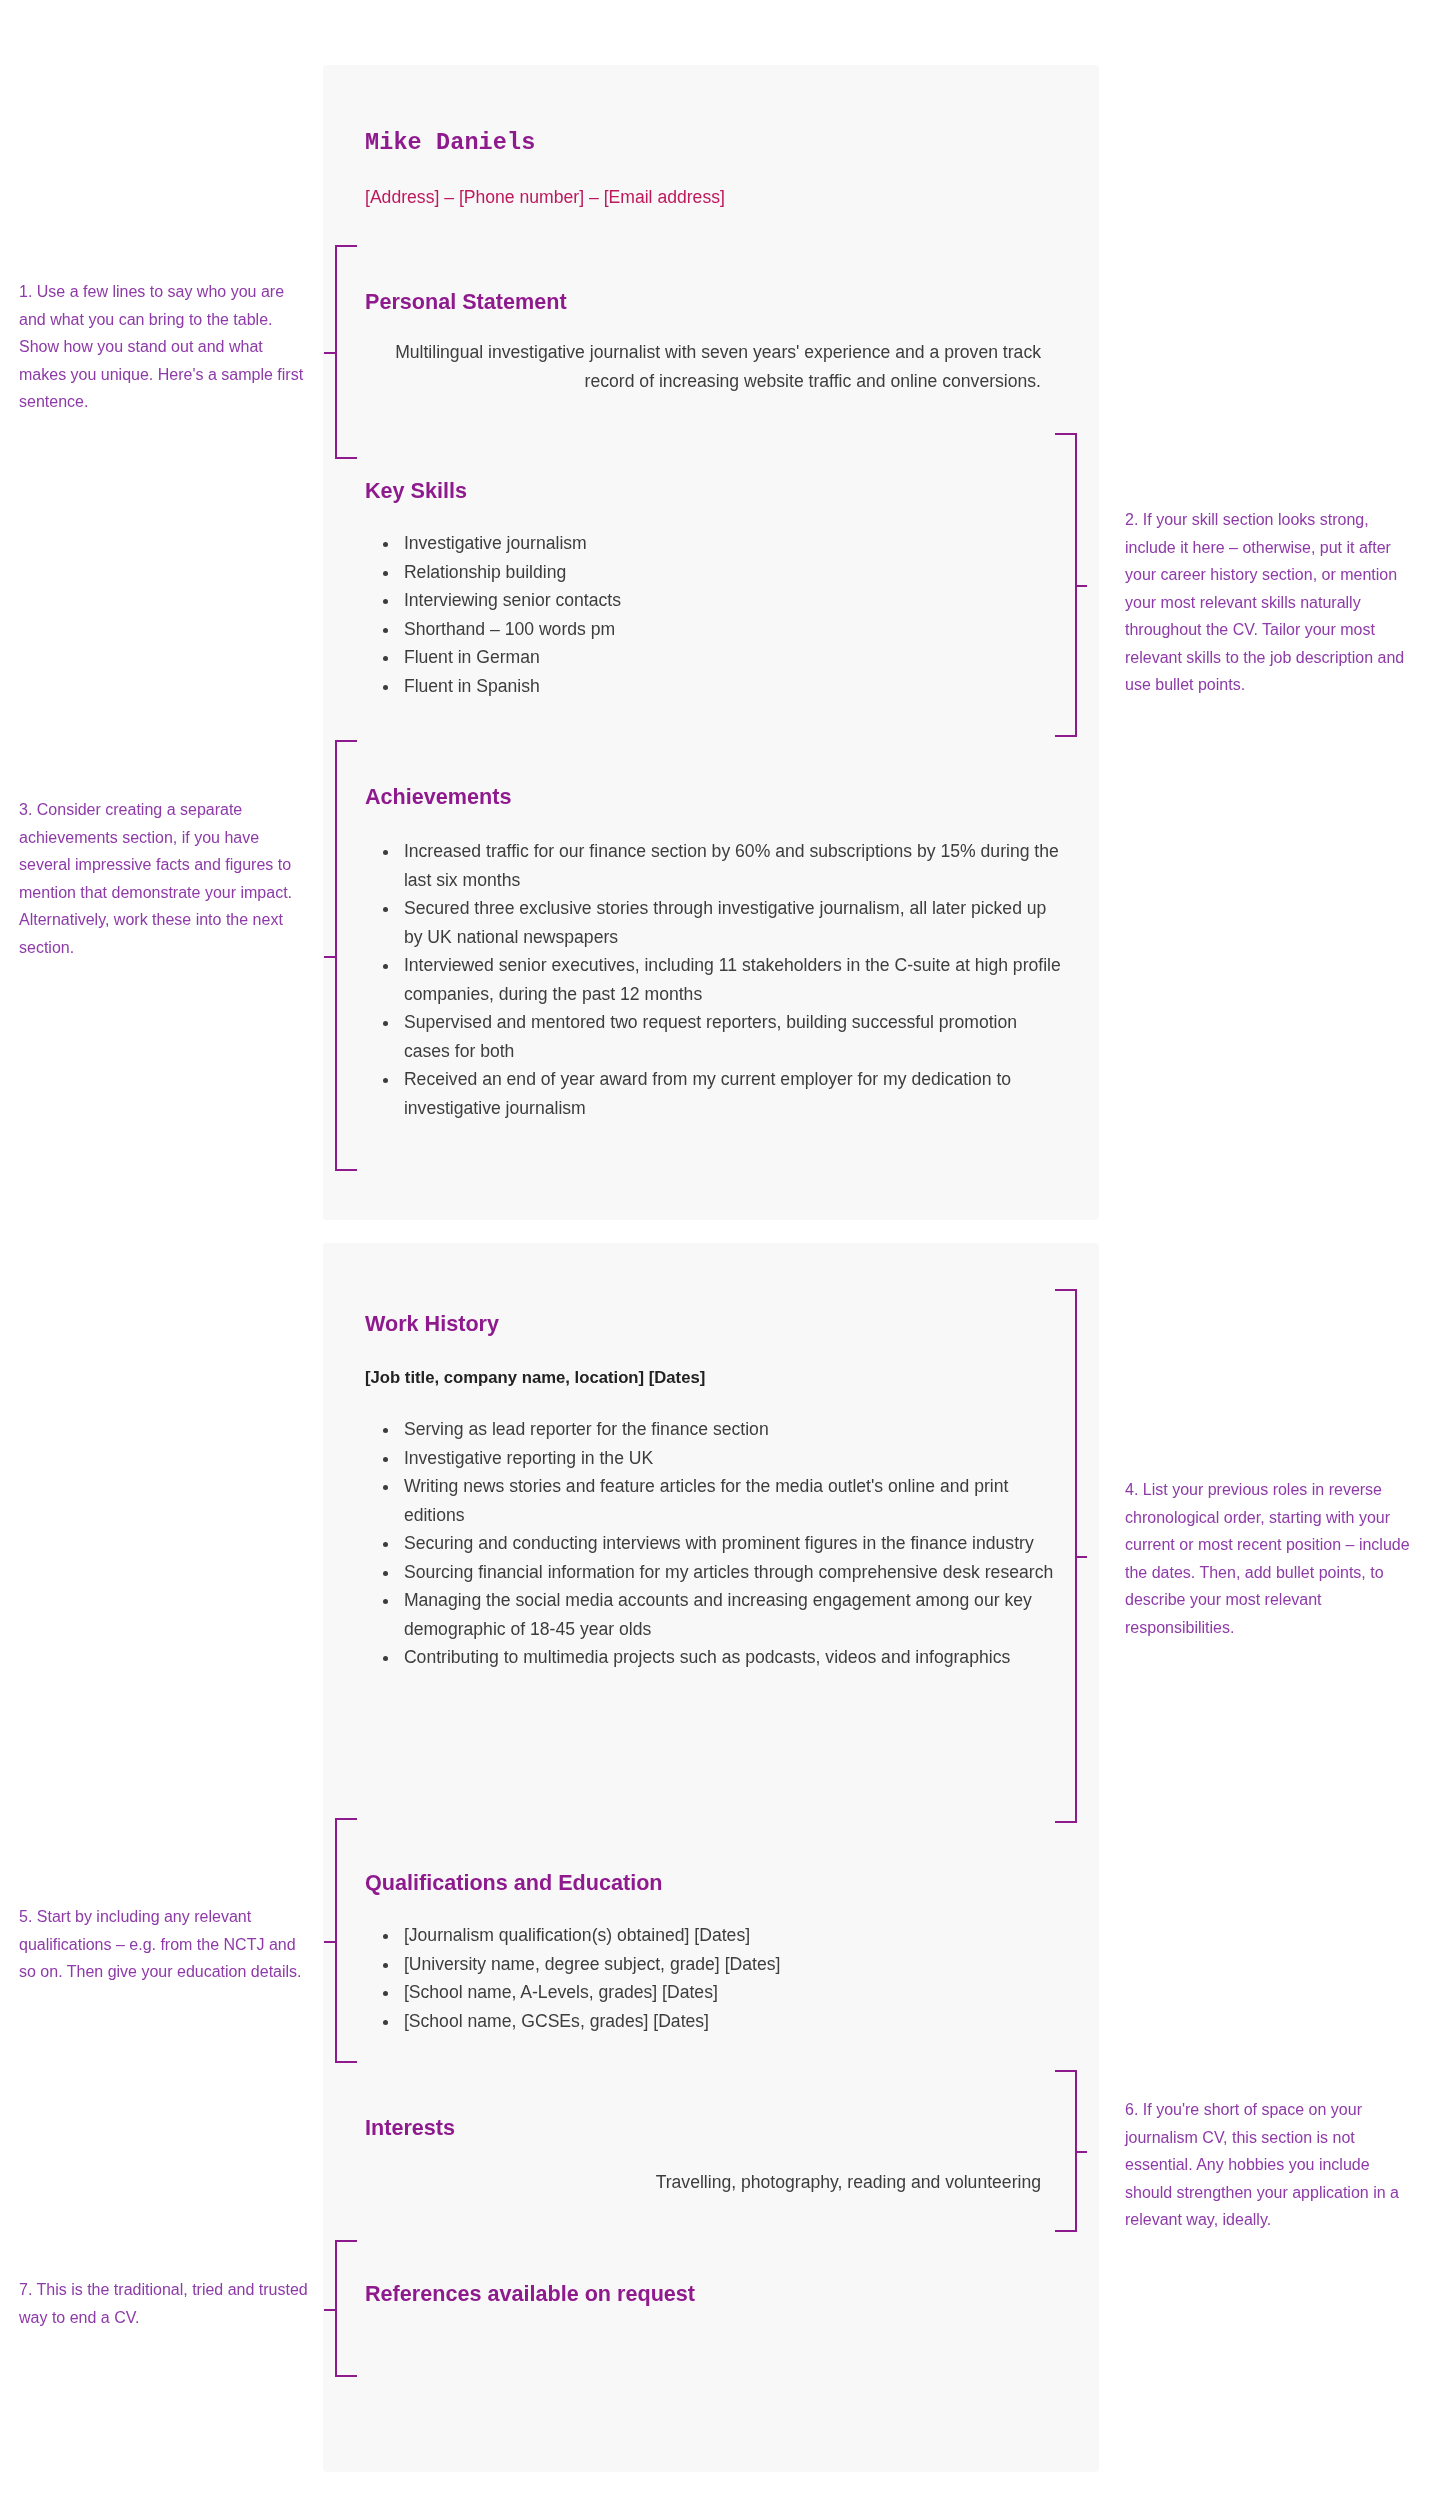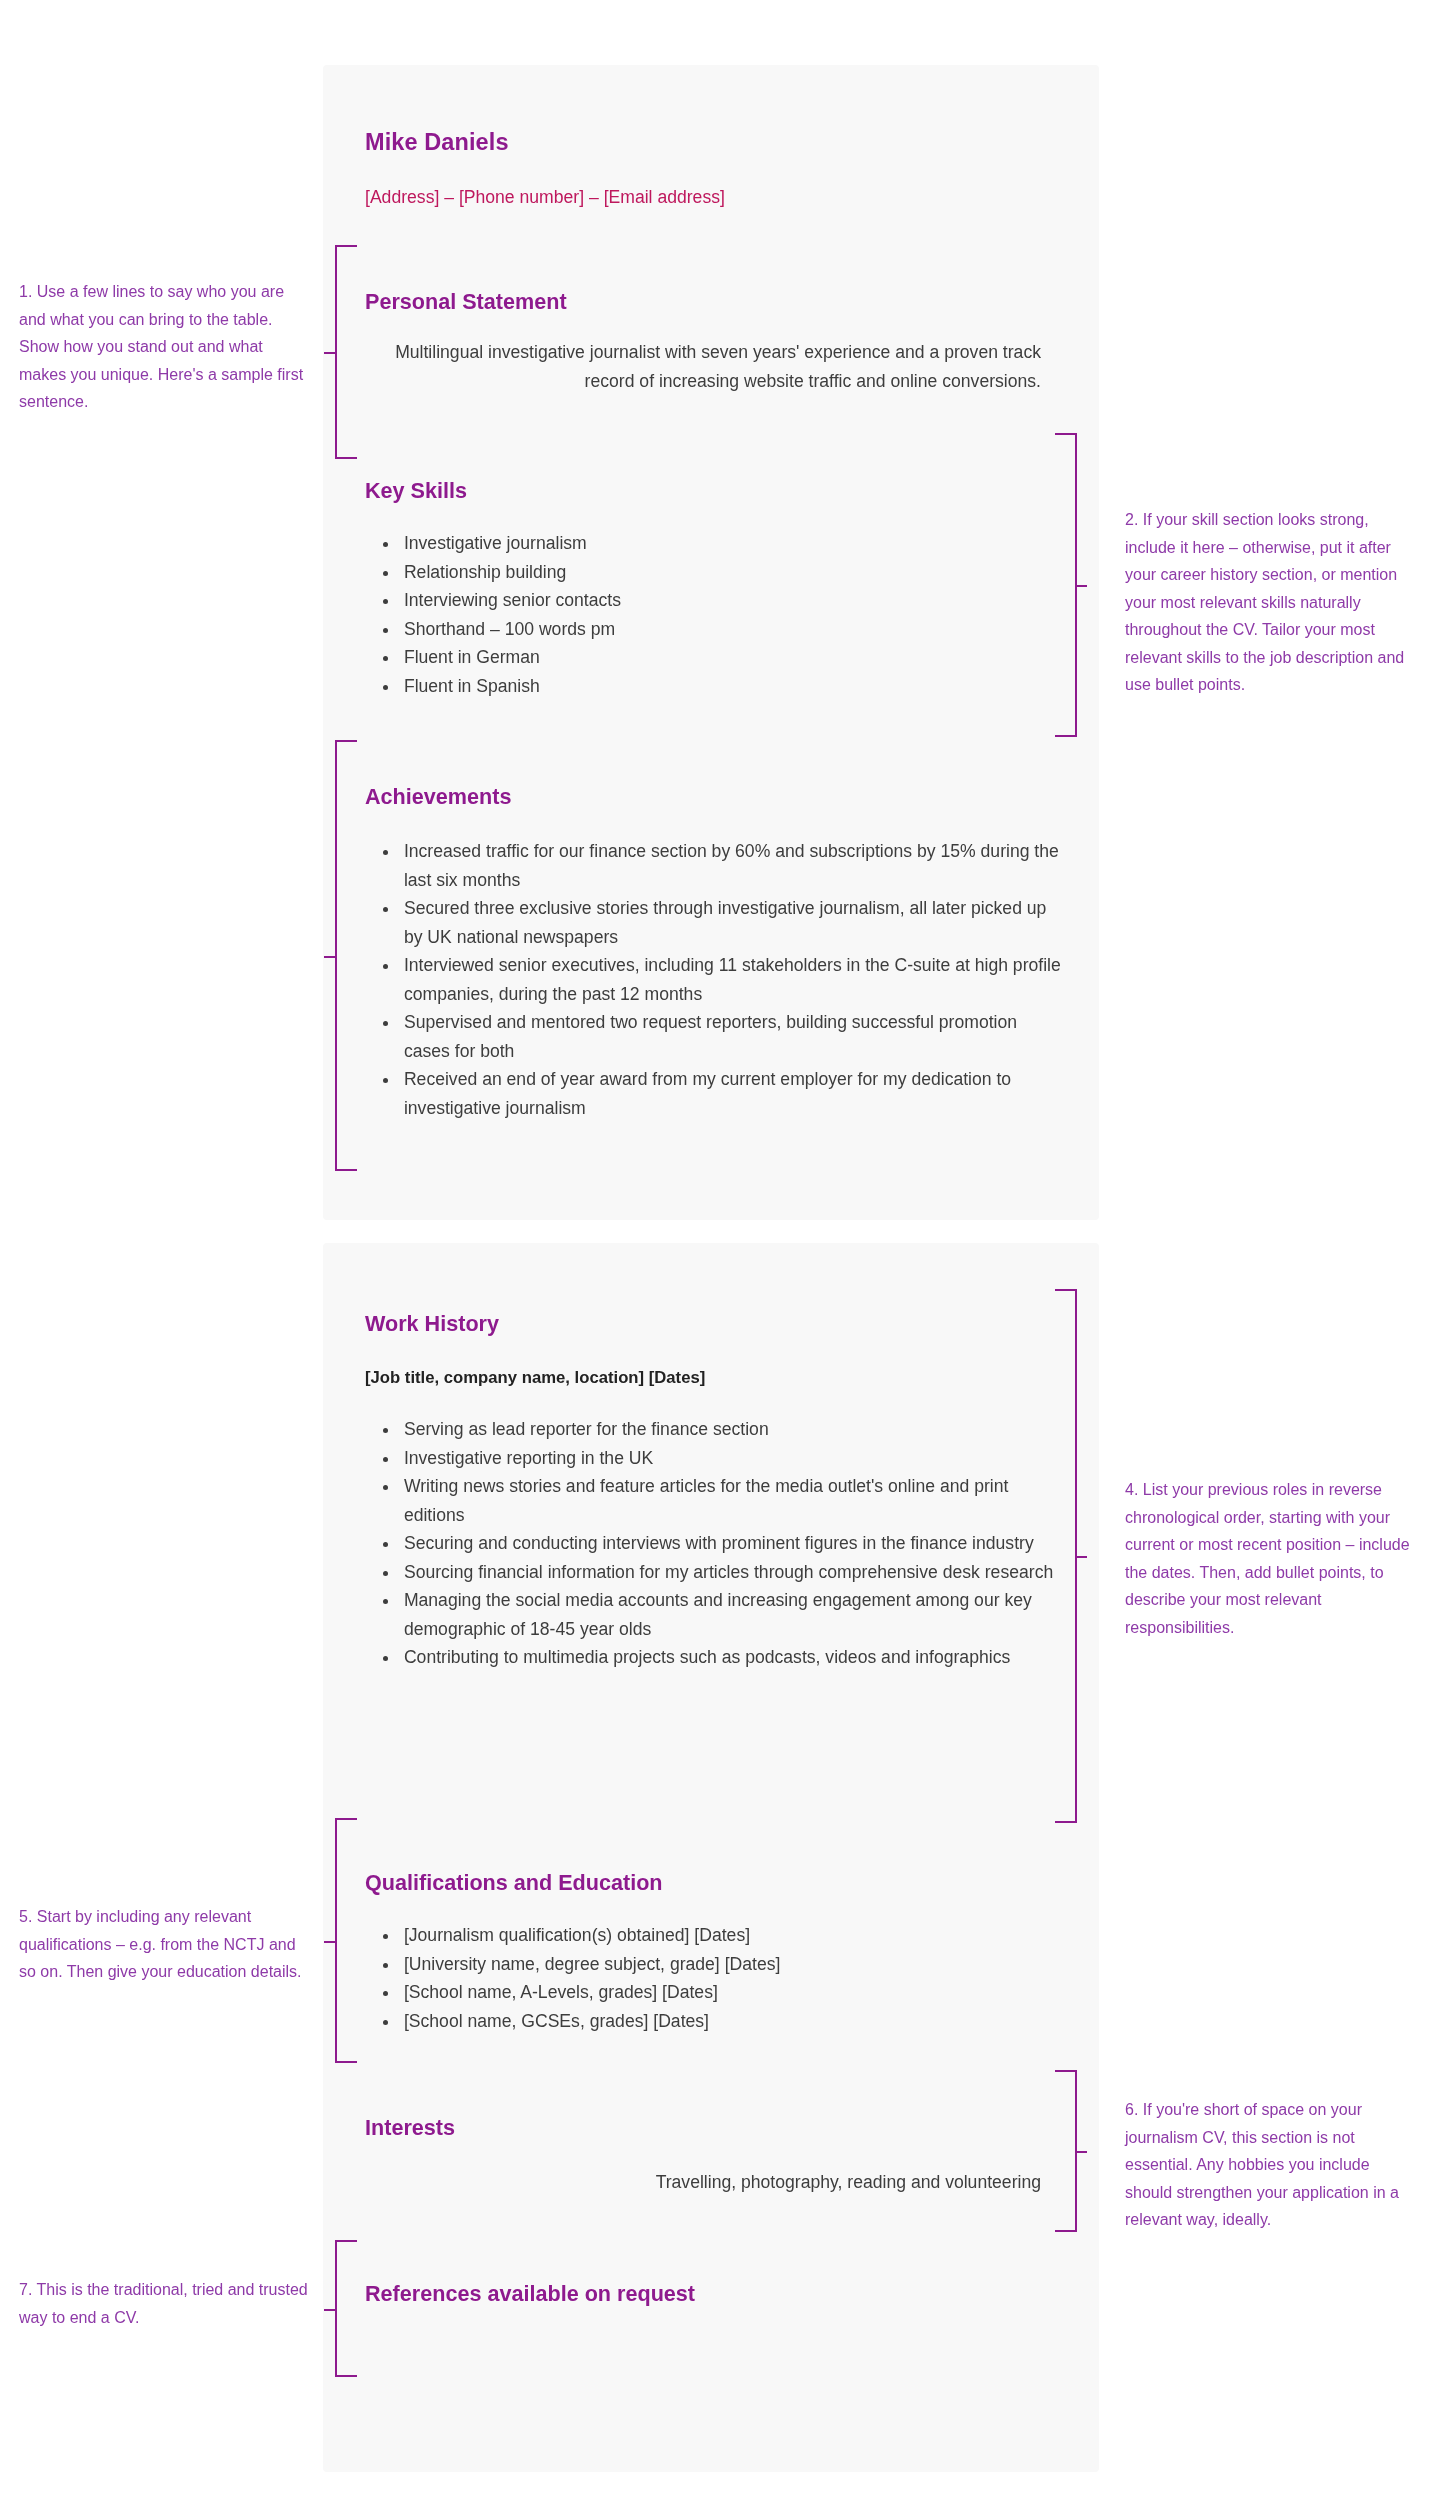--- a/index.html
+++ b/index.html
@@ -27,20 +27,21 @@
   #cv-card-top    { top: 65px;   height: 1155px; }
   #cv-card-bottom { top: 1243px; height: 1229px; }
 
   
   .cv-name {
     color: #8e1a8e;
     font-size: 23.5px;
     font-weight: bold;
     letter-spacing: 0.1px;
     margin: 0;
+    font-family: Liberation Mono, monospace;
   }
   .cv-contact {
     color: #be185d;
     font-size: 17.6px;
     margin: 0;
     line-height: 1.55;
   }
   .cv-heading {
     color: #8e1a8e;
     font-size: 21.6px;
@@ -189,19 +190,20 @@
   <div class="bracket right" style="left:1055px; top:2070px; height:162px;">
       <span class="tick"></span>
     </div>
 
   <div class="bracket left" style="left:335px;  top:2240px; height:137px;">
       <span class="tick"></span>
     </div>
 
   <div class="note left" style="top:278px;">1. Use a few lines to say who you are and what you can bring to the table. Show how you stand out and what makes you unique. Here's a sample first sentence.</div>
   <div class="note right" style="top:506px;">2. If your skill section looks strong, include it here – otherwise, put it after your career history section, or mention your most relevant skills naturally throughout the CV. Tailor your most relevant skills to the job description and use bullet points.</div>
+  <div class="note left" style="top:796px;">3. Consider creating a separate achievements section, if you have several impressive facts and figures to mention that demonstrate your impact. Alternatively, work these into the next section.</div>
   <div class="note right" style="top:1476px;">4. List your previous roles in reverse chronological order, starting with your current or most recent position – include the dates. Then, add bullet points, to describe your most relevant responsibilities.</div>
   <div class="note left" style="top:1903px;">5. Start by including any relevant qualifications – e.g. from the NCTJ and so on. Then give your education details.</div>
   <div class="note right" style="top:2096px;">6. If you're short of space on your journalism CV, this section is not essential. Any hobbies you include should strengthen your application in a relevant way, ideally.</div>
   <div class="note left" style="top:2276px;">7. This is the traditional, tried and trusted way to end a CV.</div>
 
 </div>
 
 
 </body></html>

